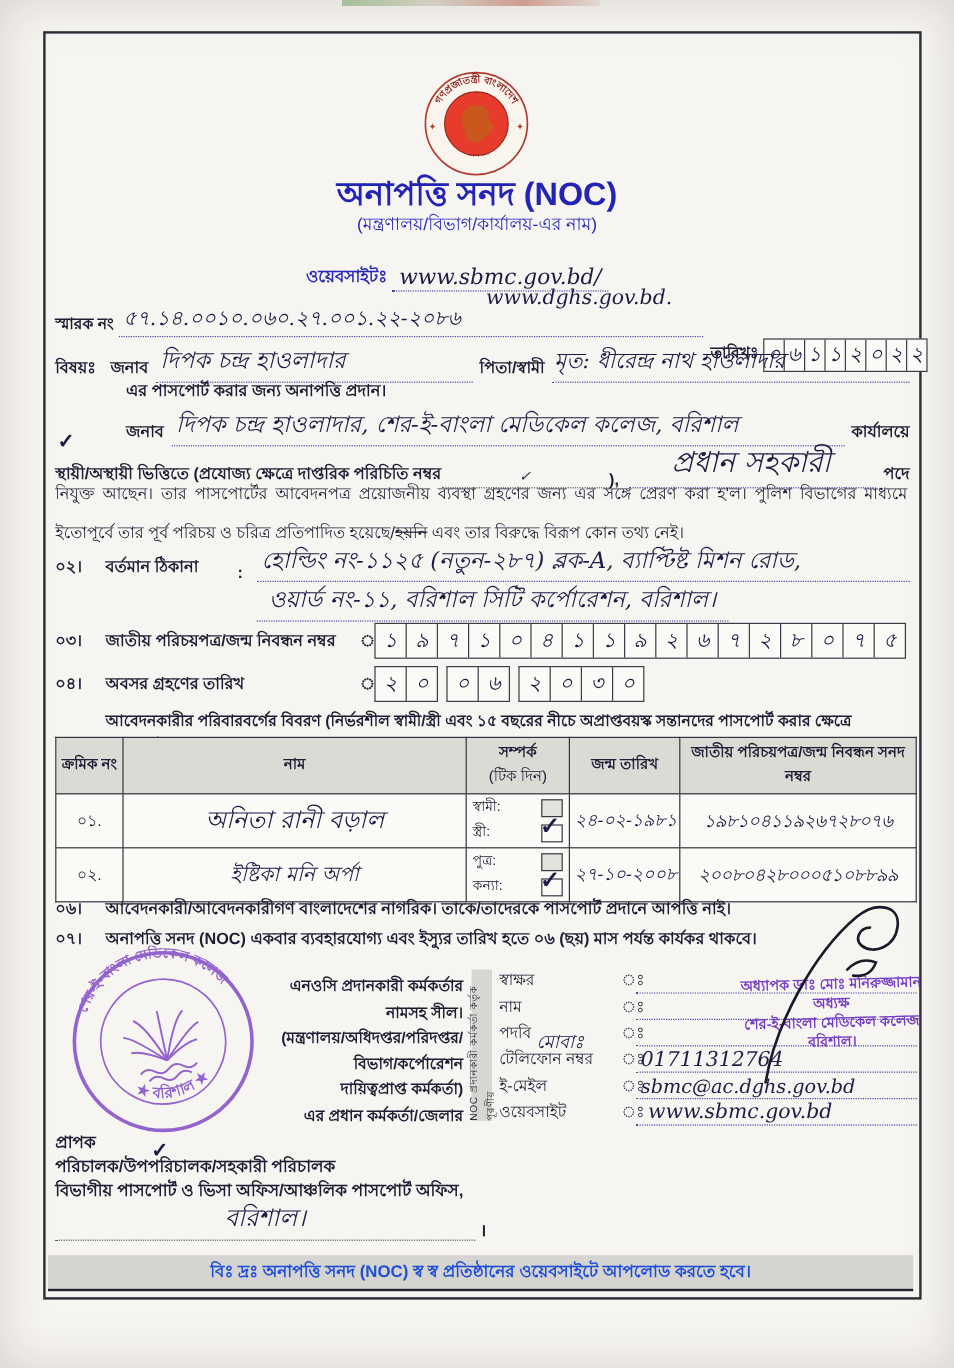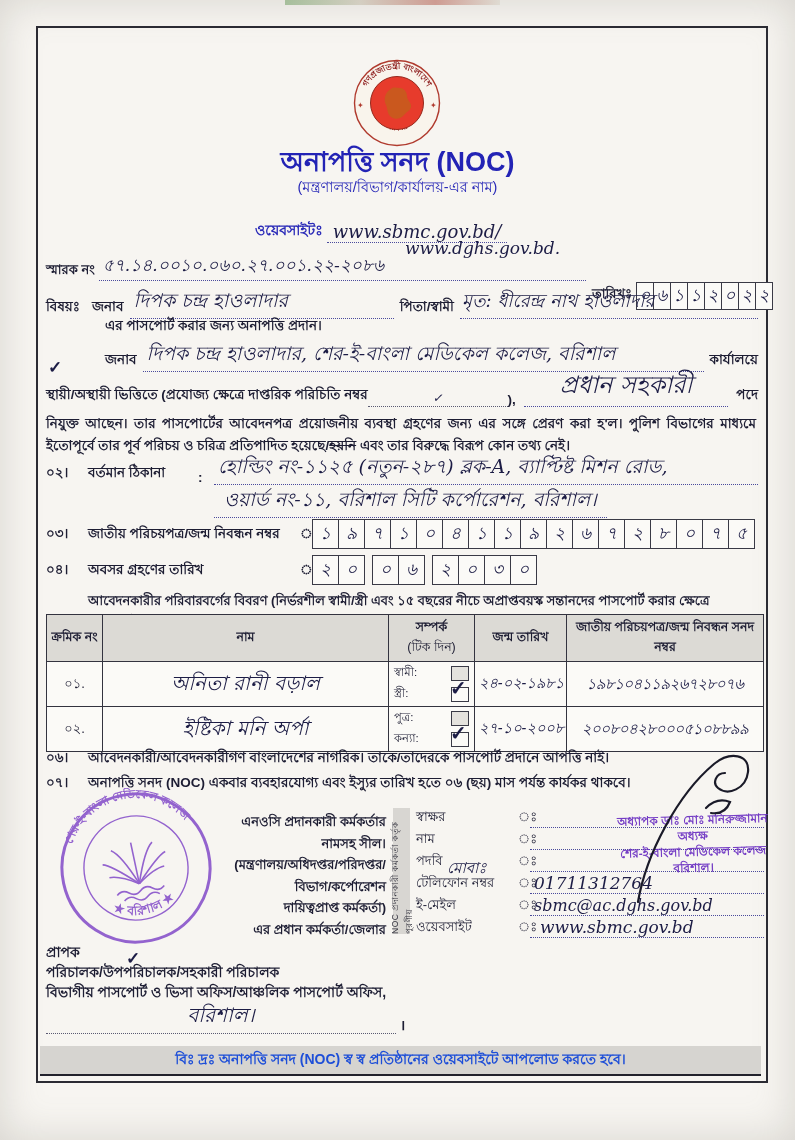--- a/index.html
+++ b/index.html
@@ -114,21 +114,21 @@
   <div class="abs row" style="left:46px;top:366px;width:712px;">
     <span class="printed" style="font-size:13.5px;font-weight:bold;white-space:nowrap;">স্থায়ী/অস্থায়ী ভিত্তিতে (প্রযোজ্য ক্ষেত্রে দাপ্তরিক পরিচিতি নম্বর</span>
     <span class="dotk" style="width:140px;text-align:center;">
       <span class="hw" style="font-size:12px;">✓</span>
     </span>
     <span class="printed" style="font-size:13.5px;font-weight:bold;">),</span>
     <span class="hw dot grow" style="font-size:24px;margin:0 8px;text-align:center;white-space:nowrap;">প্রধান সহকারী</span>
     <span class="printed" style="font-size:13.5px;font-weight:bold;">পদে</span>
   </div>
 
-  <div class="abs printed" style="left:46px;top:413px;width:710px;font-size:13.5px;line-height:22px;text-align:justify;font-weight:bold;">
+  <div class="abs printed" style="left:46px;top:396px;width:710px;font-size:13.5px;line-height:32px;text-align:justify;font-weight:normal;">
     <span>নিযুক্ত আছেন। তার পাসপোর্টের আবেদনপত্র প্রয়োজনীয় ব্যবস্থা গ্রহণের জন্য এর সঙ্গে প্রেরণ করা হ'ল। পুলিশ বিভাগের মাধ্যমে  ইতোপূর্বে তার পূর্ব পরিচয় ও চরিত্র প্রতিপাদিত হয়েছে/</span><span class="struck">হয়নি</span><span> এবং তার বিরুদ্ধে বিরূপ কোন তথ্য নেই।</span>
   </div>
 
   <div class="abs row" style="left:46px;top:452px;width:712px;">
     <span class="printed" style="font-size:13.5px;font-weight:bold;width:42px;">০২।</span>
     <span class="printed" style="font-size:13.5px;font-weight:bold;width:110px;">বর্তমান ঠিকানা</span>
     <span class="printed" style="font-size:13.5px;font-weight:bold;width:16px;">:</span>
     <span class="hw dot grow" style="font-size:19px;padding:0 4px;white-space:nowrap;">হোল্ডিং নং-১১২৫ (নতুন-২৮৭) ব্লক-A, ব্যাপ্টিষ্ট মিশন রোড,</span>
   </div>
   <div class="abs" style="left:214px;top:485px;width:470px;">
@@ -216,21 +216,21 @@
                 <span class="ckbox on">
                   <span class="tickmark">✓</span>
                 </span>
               </div>
         </td>
         <td class="hw" style="font-size:14.5px;text-align:center;white-space:nowrap;">২৪-০২-১৯৮১</td>
         <td class="hw" style="font-size:15px;letter-spacing:-.5px;text-align:center;white-space:nowrap;">১৯৮১০৪১১৯২৬৭২৮০৭৬</td>
       </tr>
       <tr style="height:44px;">
         <td style="text-align:center;font-size:13px;">০২.</td>
-        <td class="hw" style="font-size:20px;text-align:center;">ইষ্টিকা মনি অর্পা</td>
+        <td class="hw" style="font-size:17px;text-align:center;">ইষ্টিকা মনি অর্পা</td>
         <td style="padding:1px;">
           <div class="relrow">
                 <span class="lbl">পুত্র:</span>
                 <span class="ckbox"></span>
               </div>
           <div class="relrow">
                 <span class="lbl">কন্যা:</span>
                 <span class="ckbox on">
                   <span class="tickmark">✓</span>
                 </span>

